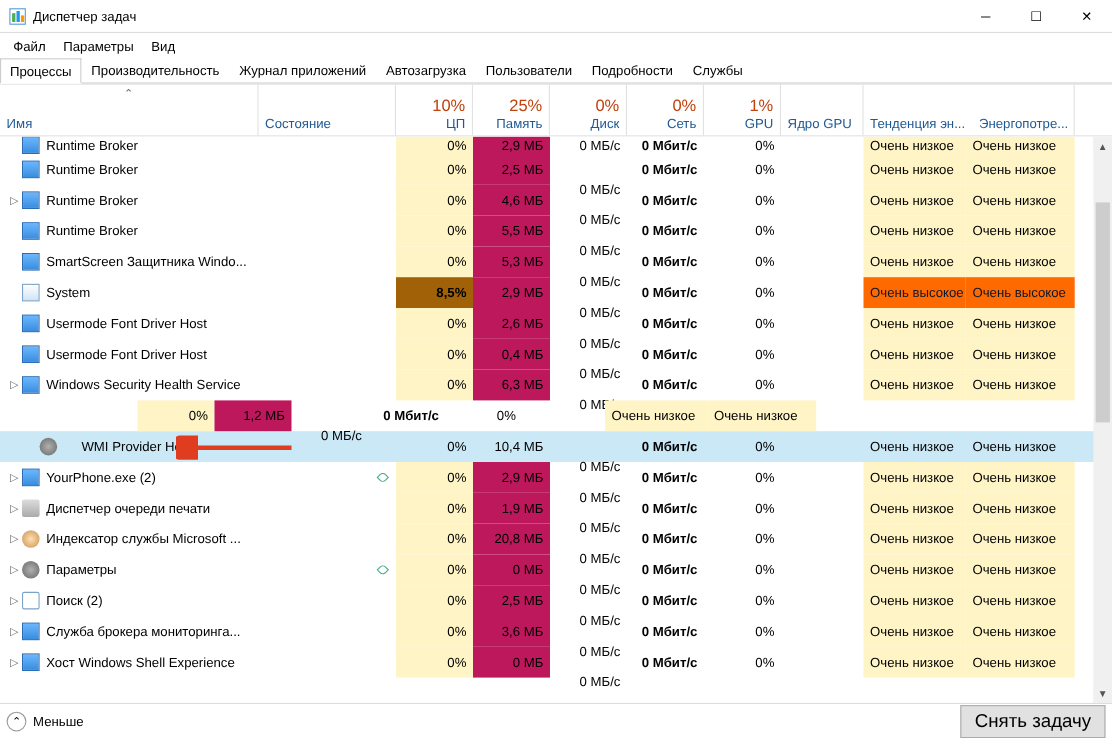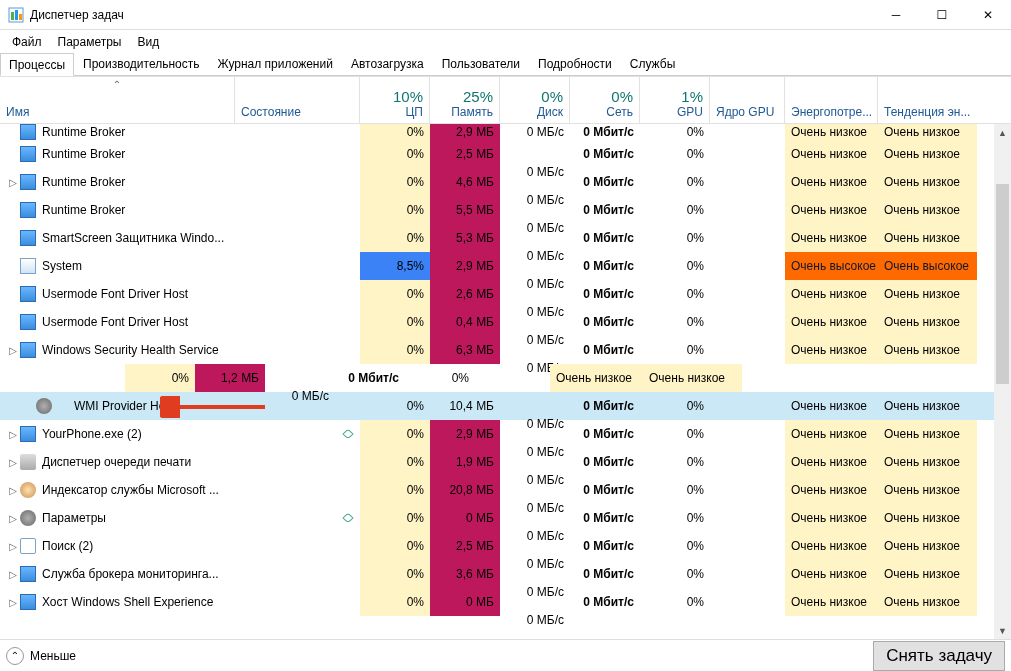--- a/index.html
+++ b/index.html
@@ -32,21 +32,21 @@
   --col-gpu: 70px;
   --col-gpucore: 75px;
   --col-power: 93px;
   --col-trend: 99px;
 }
 
 
 .header { display: flex; height: 48px; border-bottom: 1px solid #e1e1e1; border-top: 1px solid #e1e1e1; }
 .hcell { border-right: 1px solid #e1e1e1; display: flex; flex-direction: column; justify-content: flex-end; padding: 4px 6px; color: #205a96; font-size: 12px; }
 .hcell.right { text-align: right; }
-.hcell .big { font-size: 15px; color: #0f766e; }
+.hcell .big { font-size: 15px; color: #c2410c; }
 .hcell.sortable { position: relative; }
 .sort-arrow { position: absolute; top: 2px; left: 50%; transform: translateX(-50%); font-size: 10px; color: #666; }
 
 
 .body { flex: 1; overflow-y: hidden; position: relative; }
 .row { display: flex; height: 28px; align-items: center; border-bottom: 0px; }
 .row.cut { height: 16px; overflow: hidden; align-items: flex-end; }
 .row.cut .cell { padding-bottom: 0; }
 .row.selected { background: #cbe8f6 !important; }
 
@@ -60,21 +60,21 @@
 .c-disk  { width: var(--col-disk); margin-top: 36px; }
 .c-net   { width: var(--col-net); font-weight: bold; }
 .c-gpu   { width: var(--col-gpu); }
 .c-gpucore { width: var(--col-gpucore); }
 .c-power { width: var(--col-power); background: #fff4c6; }
 .c-trend { width: var(--col-trend); background: #fff4c6; }
 
 .row.selected .cell { background: transparent !important; gap: 16px; }
 
 .c-power.high, .c-trend.high { background: #ff6a00; color: #0f172a; }
-.c-cpu.hot { background: #3b82f6; }
+.c-cpu.hot { background: #a16207; font-weight: bold; }
 
 .exp { width: 14px; text-align: center; color: #666; font-size: 10px; display: inline-block; }
 .ico { width: 16px; height: 16px; margin-right: 6px; display: inline-block; flex-shrink: 0; }
 .leaf { width: 8px; height: 8px; border: 1px solid #4a8; border-radius: 50% 0; transform: rotate(45deg); display: inline-block; flex-shrink: 0; }
 
 
 .arrow { position: absolute; pointer-events: none; z-index: 100; }
 
 
 .scrollbar { width: 17px; background: #f0f0f0; position: absolute; right: 0; top: 0; bottom: 0; }
@@ -154,25 +154,25 @@
       <span class="big">0%</span>
       <span>Сеть</span>
     </div>
   <div class="hcell right" style="width:var(--col-gpu)">
       <span class="big">1%</span>
       <span>GPU</span>
     </div>
   <div class="hcell" style="width:var(--col-gpucore)">
       <span>Ядро GPU</span>
     </div>
+  <div class="hcell" style="width:var(--col-trend);border-right:none">
+      <span>Тенденция эн...</span>
+    </div>
   <div class="hcell" style="width:var(--col-power)">
       <span>Энергопотре...</span>
-    </div>
-  <div class="hcell" style="width:var(--col-trend);border-right:none">
-      <span>Тенденция эн...</span>
     </div>
 </div>
 
 <div class="body" id="body">
     <div class="row cut">
       <div class="cell c-name">
         <span class="exp"></span>
         <span class="ico ico-app"></span>
         <span>Runtime Broker</span>
       </div>

